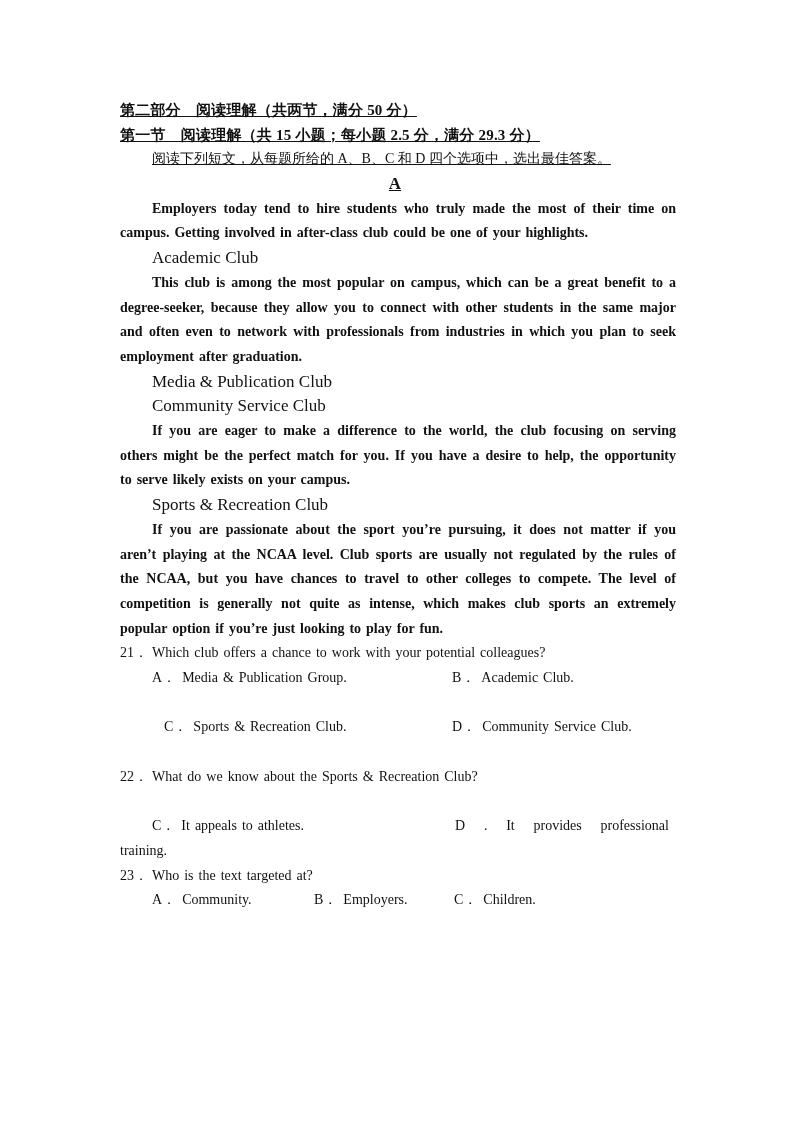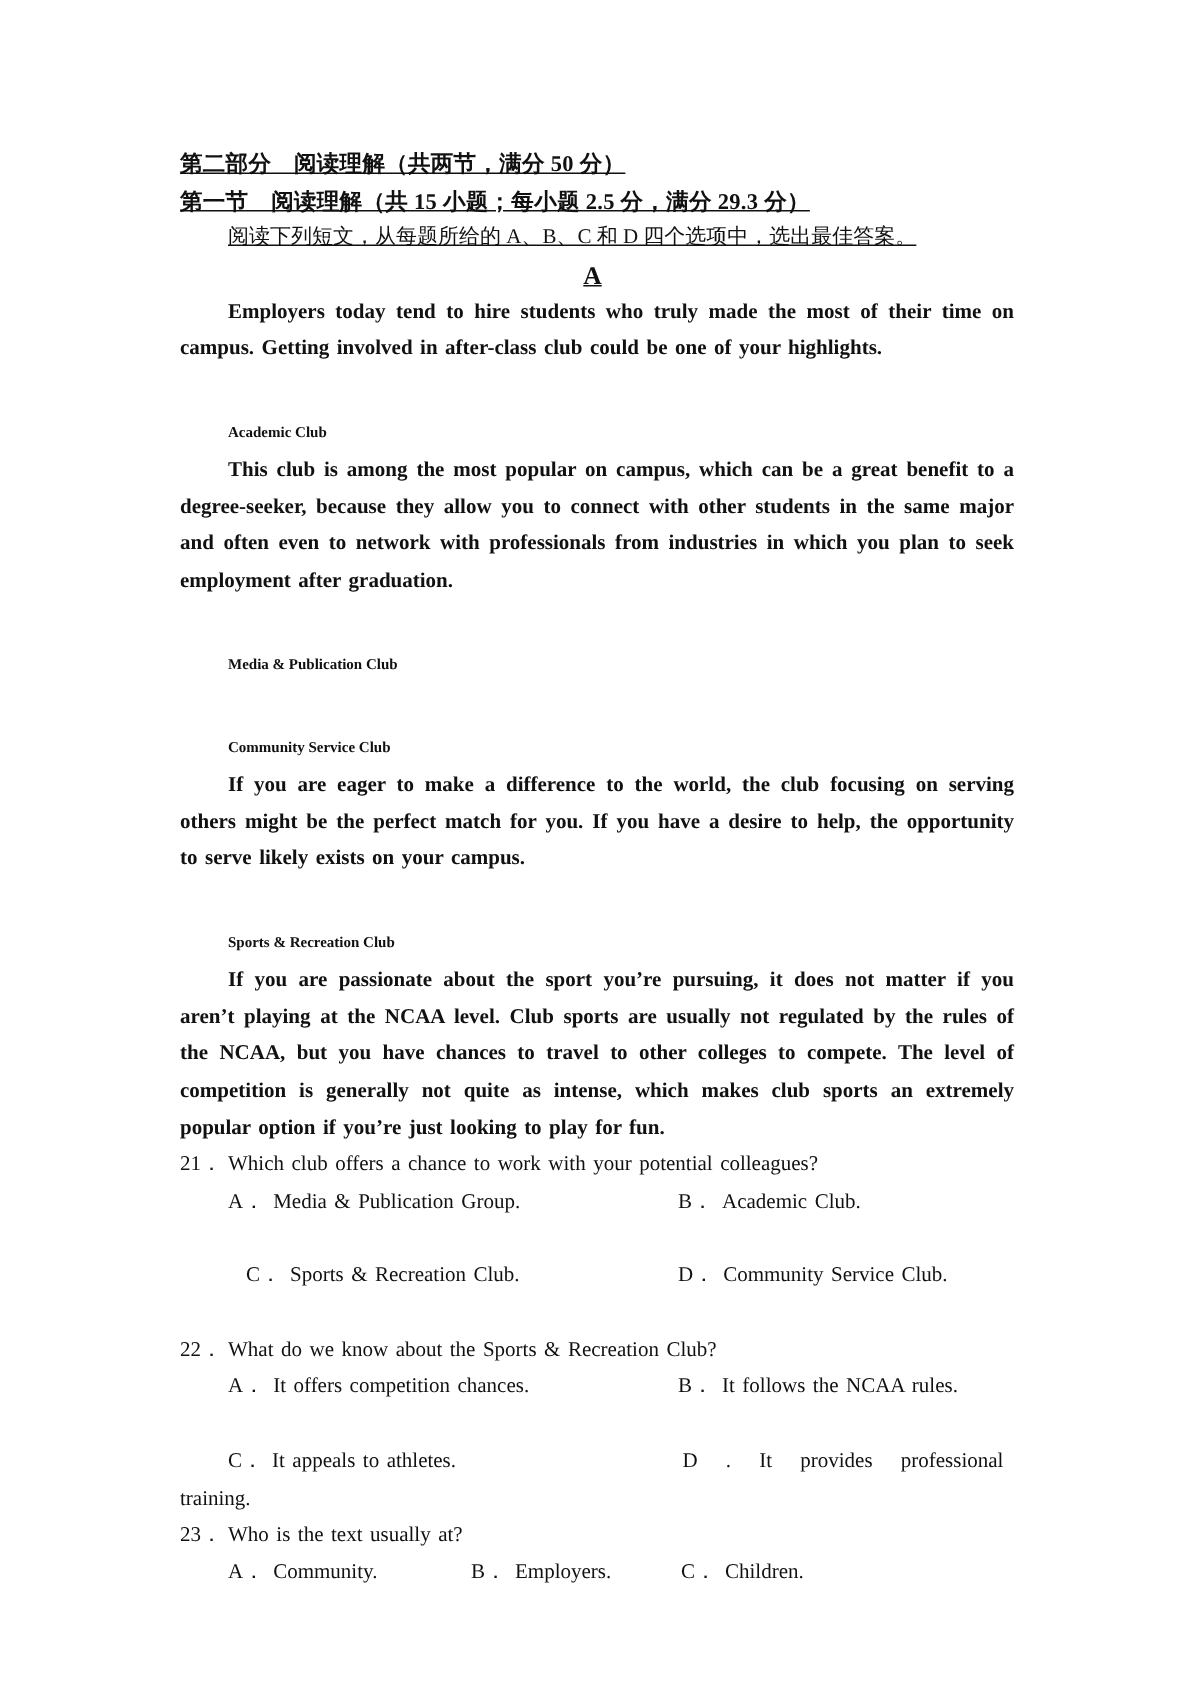--- a/index.html
+++ b/index.html
@@ -47,25 +47,24 @@
       font-size: 14px;
       word-spacing: 1.5px;
     }
     .para p {
       margin: 0;
       text-indent: 32px;
       font-weight: bold;
     }
     .sub-head {
       padding-left: 32px;
-      font-weight: bold;
-      font-size: 10px;
+      font-weight: normal;
+      font-size: 17px;
       height: 24.7px;
       line-height: 24.7px;
-      margin-top: 31px;
     }
     .q-line {
       height: 24.7px;
       line-height: 24.7px;
       white-space: nowrap;
       font-size: 14px;
       word-spacing: 1.5px;
     }
     .q-num {
       display: inline-block;
@@ -134,39 +133,35 @@
   <div class="spacer"></div>
   <div class="opt-row">
     <span class="opt" style="left:44px"><span class="opt-label">C．</span><span>Sports &amp; Recreation Club.</span></span>
     <span class="opt" style="left:332px"><span class="opt-label">D．</span><span>Community Service Club.</span></span>
   </div>
   <div class="spacer"></div>
 
   <div class="q-line">
     <span class="q-num">22．</span><span>What do we know about the Sports &amp; Recreation Club?</span>
   </div>
-  <div class="opt-row">
-    <span class="opt" style="left:32px"><span class="opt-label">A．</span><span>It offers competition chances.</span></span>
-    <span class="opt" style="left:332px"><span class="opt-label">B．</span><span>It follows the NCAA rules.</span></span>
-  </div>
   <div class="spacer"></div>
   <div class="opt-row">
     <span class="opt" style="left:32px"><span class="opt-label">C．</span><span>It appeals to athletes.</span></span>
     <span class="opt justify-line" style="left:335px; width:214px">
       <span>D</span>
       <span>.</span>
       <span>It</span>
       <span>provides</span>
       <span>professional</span>
     </span>
   </div>
   <div class="q-line">training.</div>
 
   <div class="q-line">
-    <span class="q-num">23．</span><span>Who is the text usually at?</span>
+    <span class="q-num">23．</span><span>Who is the text targeted at?</span>
   </div>
   <div class="opt-row">
     <span class="opt" style="left:32px"><span class="opt-label">A．</span><span>Community.</span></span>
     <span class="opt" style="left:194px"><span class="opt-label">B．</span><span>Employers.</span></span>
     <span class="opt" style="left:334px"><span class="opt-label">C．</span><span>Children.</span></span>
   </div>
 
 </div>
 
 </body></html>

